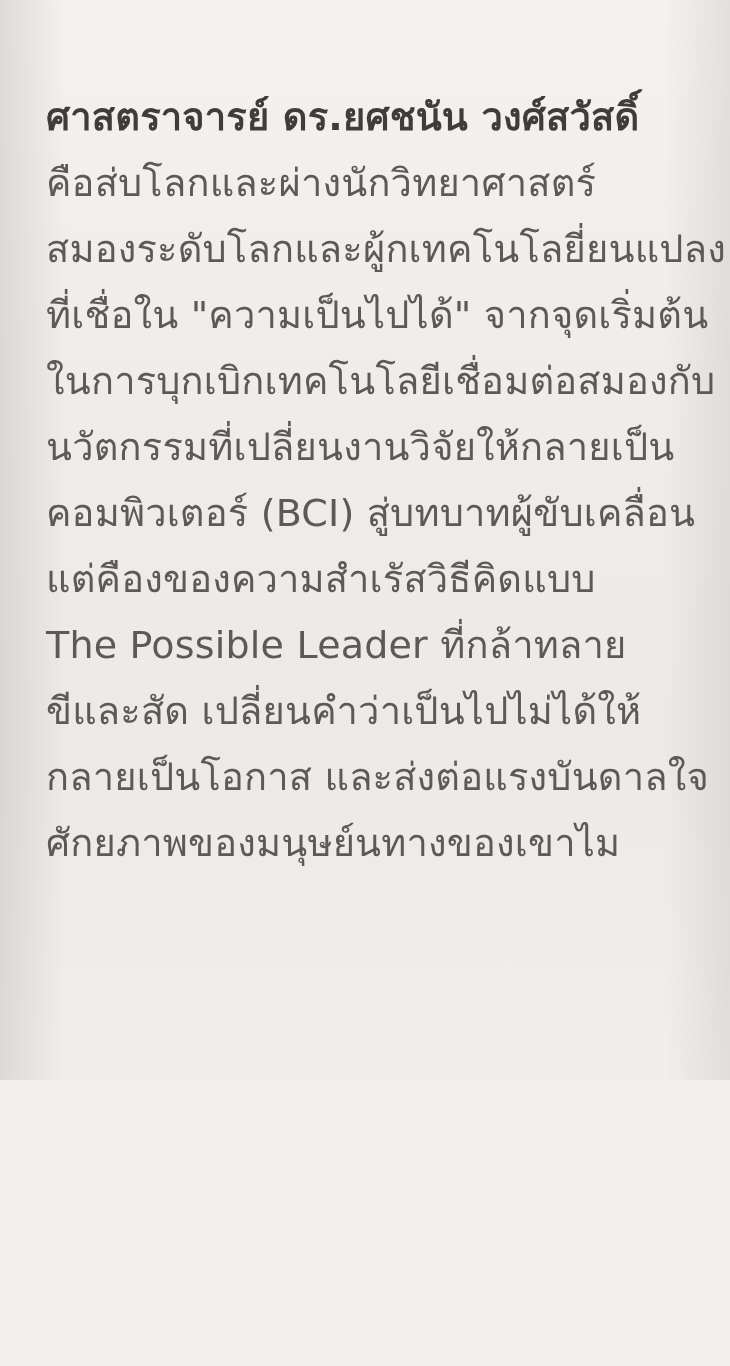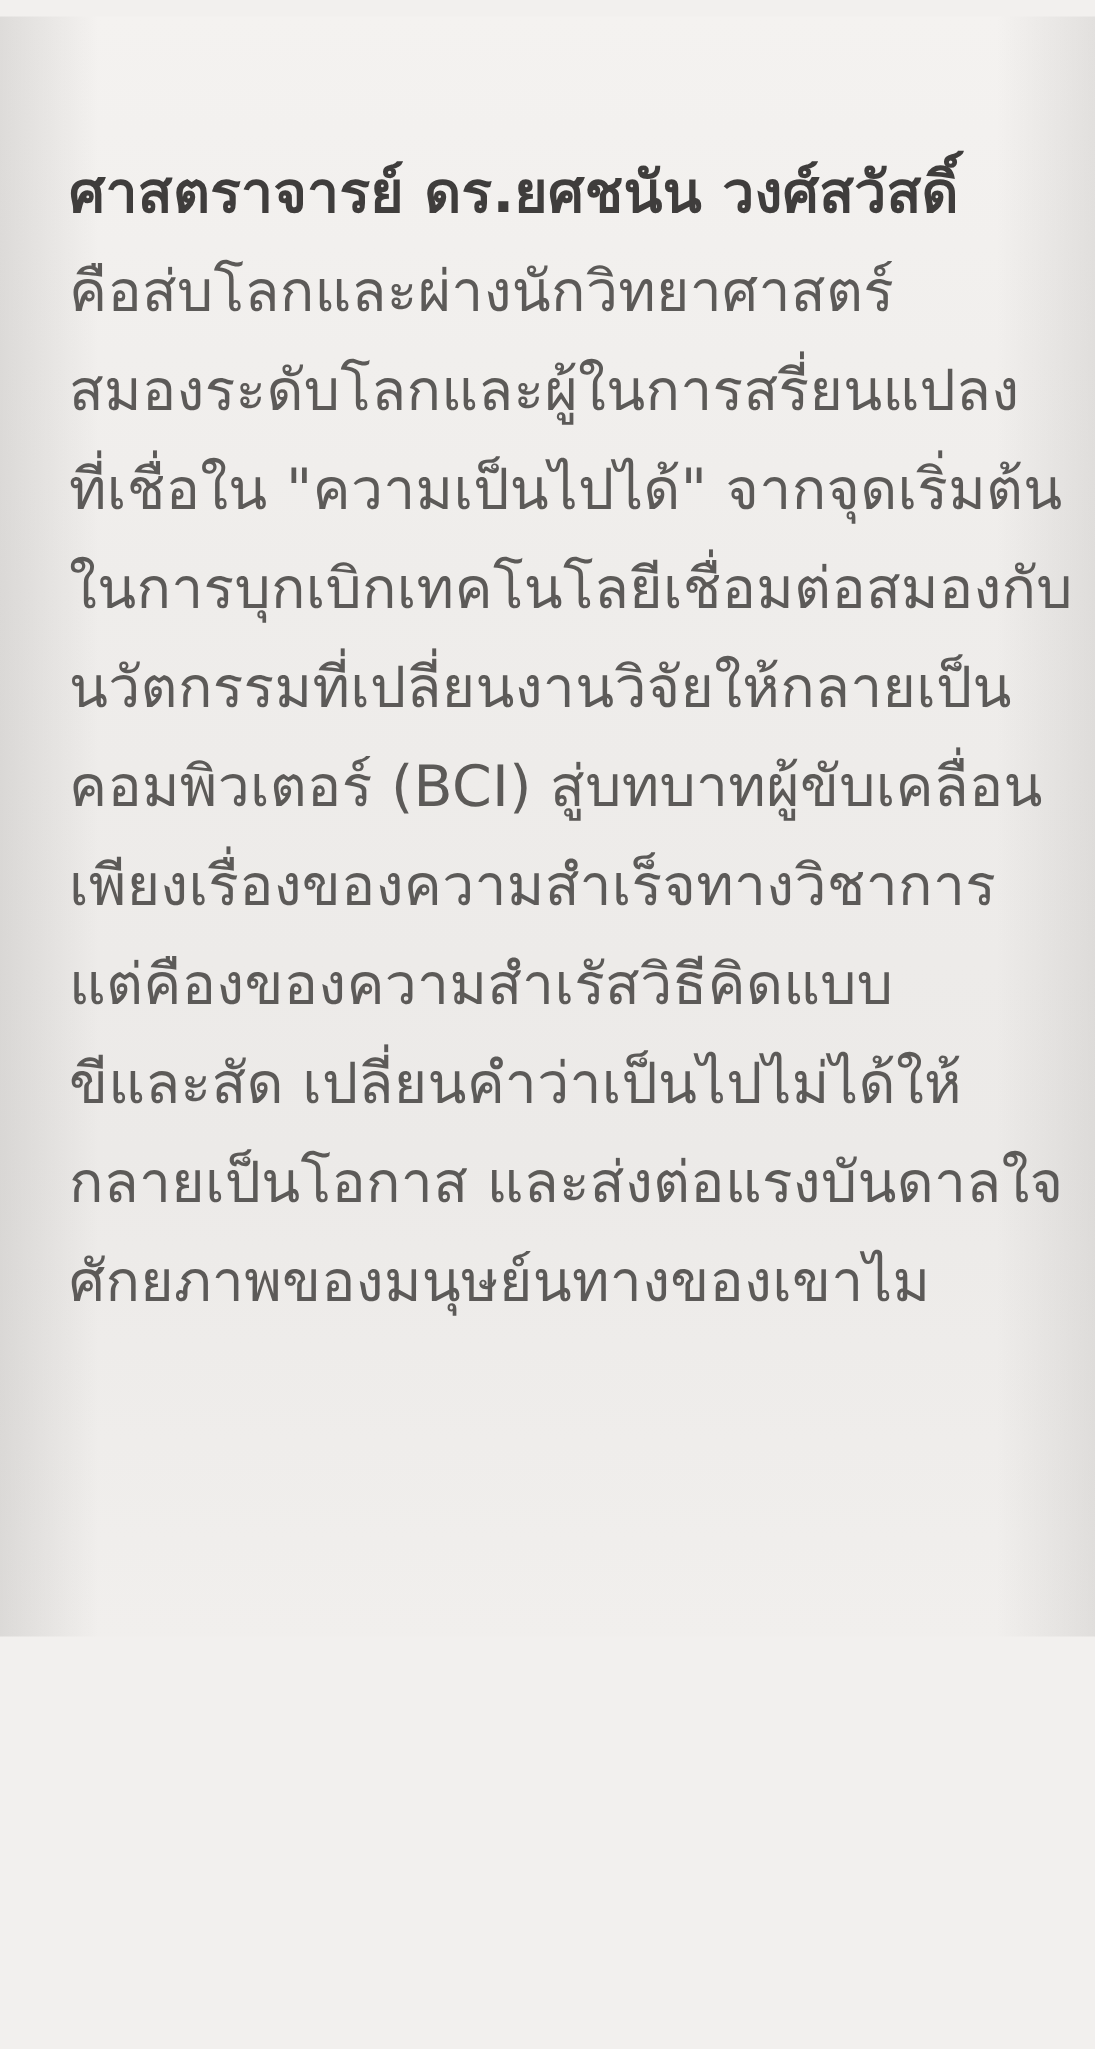--- a/index.html
+++ b/index.html
@@ -15,21 +15,20 @@
   }
 
   
   .page {
     position: relative;
     width: 730px;
     height: 1080px;
     box-sizing: border-box;
     background:
       linear-gradient(180deg, #f4f2f0 0%, #efedeb 35%, #eceae8 70%, #f1efed 100%);
-    margin-top: 11px;
   }
 
   
   .page::before {
     content: "";
     position: absolute;
     inset: 0;
     pointer-events: none;
     background:
       linear-gradient(90deg, rgba(180,178,176,0.35) 0%, rgba(255,255,255,0) 9%,
@@ -64,24 +63,24 @@
     filter: blur(0.25px);
   }
 </style>
 </head>
 <body>
 
 <div class="page">
   <div class="text-block soft">
     <span class="line lead">ศาสตราจารย์ ดร.ยศชนัน วงศ์สวัสดิ์</span>
     <span class="line">คือส่บโลกและผ่างนักวิทยาศาสตร์</span>
-    <span class="line">สมองระดับโลกและผู้ในการสรี่ยนแปลง</span>
+    <span class="line">สมองระดับโลกและผู้กเทคโนโลยี่ยนแปลง</span>
     <span class="line">ที่เชื่อใน "ความเป็นไปได้" จากจุดเริ่มต้น</span>
     <span class="line">ในการบุกเบิกเทคโนโลยีเชื่อมต่อสมองกับ</span>
     <span class="line">นวัตกรรมที่เปลี่ยนงานวิจัยให้กลายเป็น</span>
     <span class="line">คอมพิวเตอร์ (BCI) สู่บทบาทผู้ขับเคลื่อน</span>
-    <span class="line">เพียงเรื่องของความสำเร็จทางวิชาการ</span>
     <span class="line">แต่คืองของความสำเรัสวิธีคิดแบบ</span>
+    <span class="line">The Possible Leader ที่กล้าทลาย</span>
     <span class="line">ขีและสัด เปลี่ยนคำว่าเป็นไปไม่ได้ให้</span>
     <span class="line">กลายเป็นโอกาส และส่งต่อแรงบันดาลใจ</span>
     <span class="line">ศักยภาพของมนุษย์นทางของเขาไม</span>
   </div>
 </div>
 
 </body></html>

